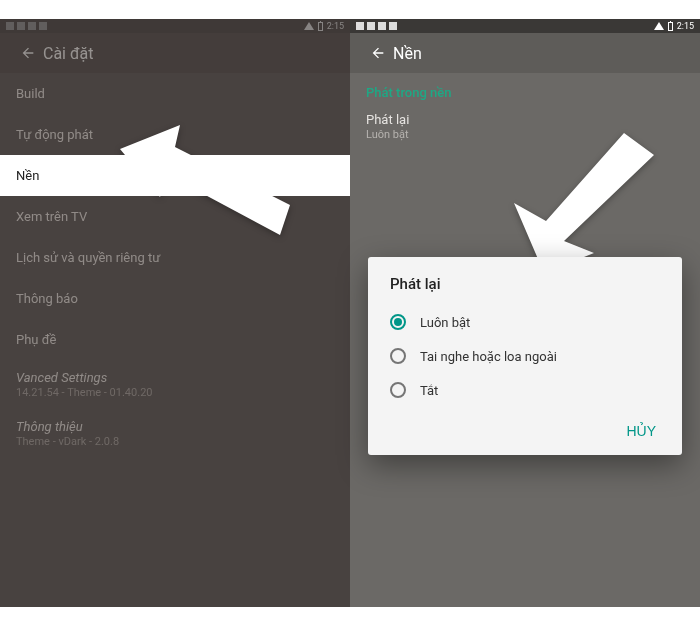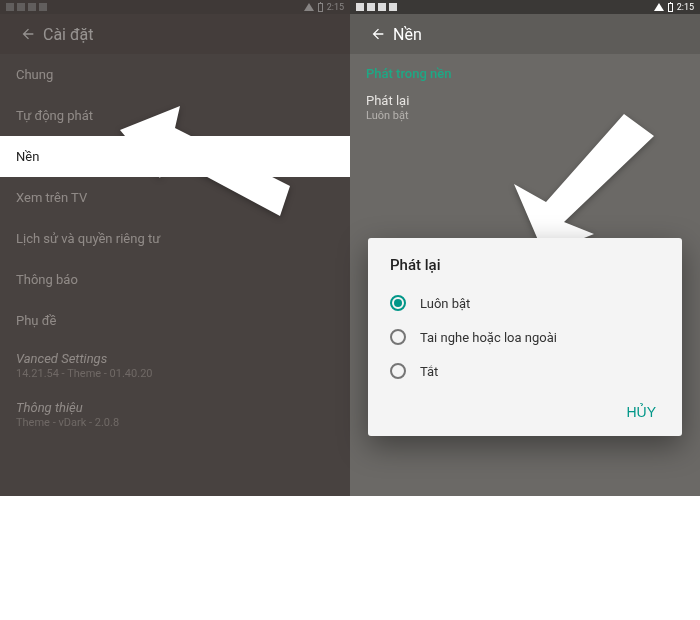--- a/index.html
+++ b/index.html
@@ -1,17 +1,17 @@
 <!DOCTYPE html>
 <html><head>
   <meta charset="utf-8">
   <style>
     * { margin: 0; padding: 0; box-sizing: border-box; }
     body { font-family: Roboto, Arial, sans-serif; width: 700px; height: 620px; display: flex; overflow: hidden; }
-    .pane { position: relative; height: 496px; flex: 1; }
+    .pane { position: relative; height: 588px; flex: 1; margin-top: 19px; }
     .pane-left { background: #5a5452; }
     .pane-right { background: #6b6966; }
     
     
     .status-bar { height: 14px; display: flex; align-items: center; padding: 0 6px; font-size: 9px; color: #ccc; }
     .pane-left .status-bar { background: #4a4442; }
     .pane-right .status-bar { background: #3a3836; color: #fff; }
     .status-left-icons { display: flex; gap: 3px; }
     .status-left-icons .sq { width: 8px; height: 8px; background: #888; }
     .pane-right .status-left-icons .sq { background: #ddd; }
@@ -83,21 +83,21 @@
   </div>
   <div class="header">
     <span class="back-arrow">
       <svg viewBox="0 0 24 24" width="16" height="16" fill="currentColor">
           <path d="M20 11H7.83l5.59-5.59L12 4l-8 8 8 8 1.41-1.41L7.83 13H20z"></path>
         </svg>
     </span>
     <span class="header-title">Cài đặt</span>
   </div>
   <div class="list">
-    <div class="list-item">Chung</div>
+    <div class="list-item">Build</div>
     <div class="list-item">Tự động phát</div>
     <div class="list-item highlighted">Nền</div>
     <div class="list-item">Xem trên TV</div>
     <div class="list-item">Lịch sử và quyền riêng tư</div>
     <div class="list-item">Thông báo</div>
     <div class="list-item">Phụ đề</div>
     <div class="list-item list-item-multi">
       <div class="title">Vanced Settings</div>
       <div class="sub">14.21.54 - Theme - 01.40.20</div>
     </div>

